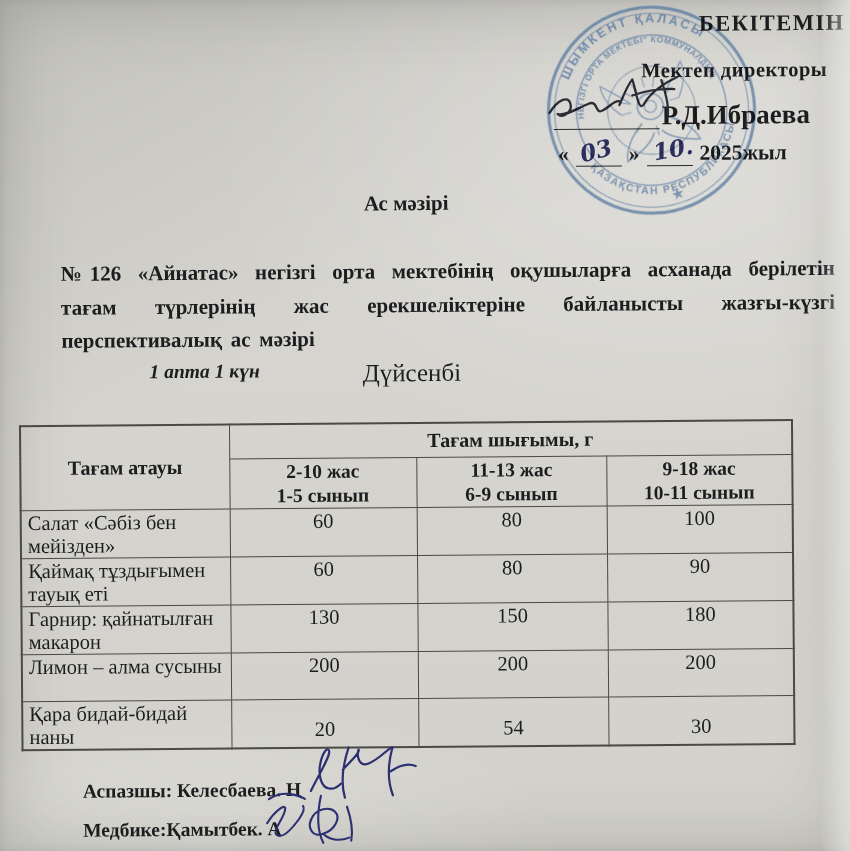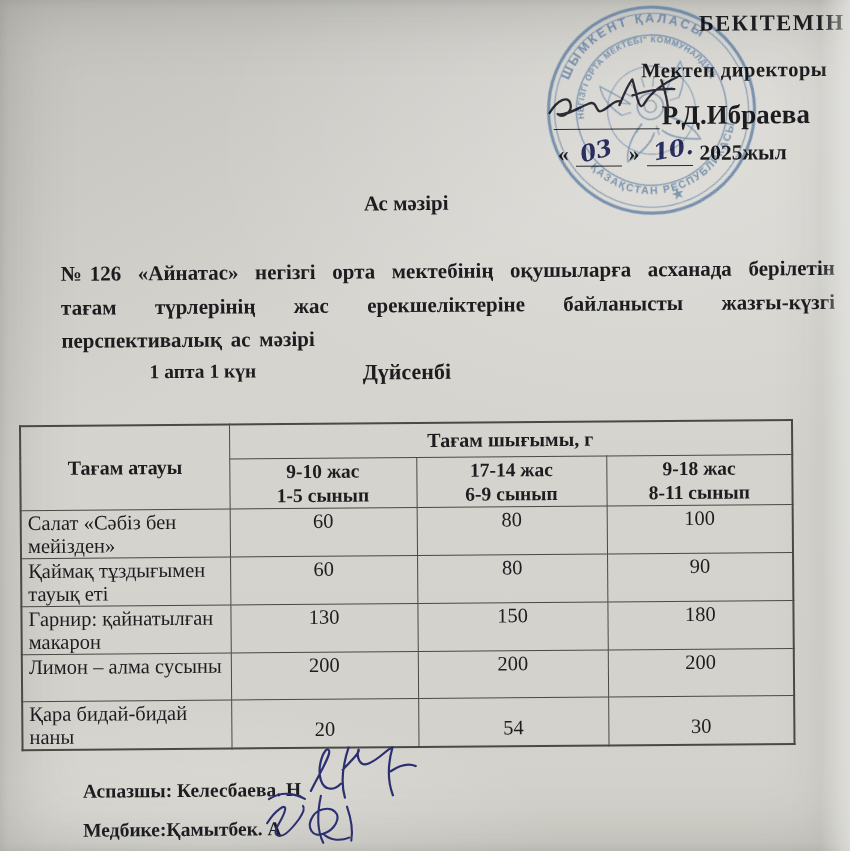--- a/index.html
+++ b/index.html
@@ -36,22 +36,22 @@
   .ink-month{position:absolute;left:6px;top:-2px;font-size:23px;transform:rotate(-10deg);}
 
   .stamp{top:4px;left:546px;width:216px;height:216px;opacity:.86;
     mix-blend-mode:multiply;transform:rotate(-17deg);filter:blur(.35px);}
 
   .title{top:191px;left:0;width:816px;text-align:center;font-size:21px;font-weight:bold;}
 
   .intro{top:255px;left:62px;width:774px;font-size:21px;font-weight:bold;
     line-height:33.5px;text-align:justify;word-spacing:3.5px;}
 
-  .week-label{top:359px;left:150px;font-size:19.5px;font-weight:bold;}
-  .day-label{top:359px;left:363px;font-size:22px;font-weight:bold;}
+  .week-label{top:359px;left:150px;font-size:19.5px;font-weight:bold;font-style:italic;}
+  .day-label{top:359px;left:363px;font-size:25px;font-weight:normal;}
 
   table.menu{position:absolute;top:422px;left:19px;width:772px;border-collapse:collapse;
     table-layout:fixed;}
   table.menu th,table.menu td{border:1.7px solid #4a4944;padding:1px 6px;}
   table.menu{border:2.4px solid #4a4944;}
   th.name-h{font-size:20px;text-align:center;vertical-align:middle;}
   th.group-h{font-size:20px;text-align:center;height:31px;}
   th.age-h{font-size:19.5px;text-align:center;line-height:23.5px;height:46px;vertical-align:middle;}
   td.dish{font-size:20.5px;font-weight:normal;line-height:22.5px;vertical-align:top;padding-left:8px;height:44px;}
   td.val{font-size:20.5px;font-weight:normal;text-align:center;vertical-align:top;padding-top:2px;}
@@ -144,30 +144,30 @@
           <col style="width:190px">
           <col style="width:186px">
       </colgroup>
       <tbody>
           <tr>
         <th class="name-h" rowspan="2">Тағам атауы</th>
         <th class="group-h" colspan="3">Тағам шығымы, г</th>
       </tr>
       <tr>
         <th class="age-h">
-          <div>9-10 жас</div>
+          <div>2-10 жас</div>
           <div>1-5 сынып</div>
         </th>
         <th class="age-h">
-          <div>17-14 жас</div>
+          <div>11-13 жас</div>
           <div>6-9 сынып</div>
         </th>
         <th class="age-h">
           <div>9-18 жас</div>
-          <div>8-11 сынып</div>
+          <div>10-11 сынып</div>
         </th>
       </tr>
       <tr>
         <td class="dish">Салат «Сәбіз бен мейізден»</td>
         <td class="val">60</td>
         <td class="val">80</td>
         <td class="val">100</td>
       </tr>
       <tr>
         <td class="dish">Қаймақ тұздығымен тауық еті</td>

